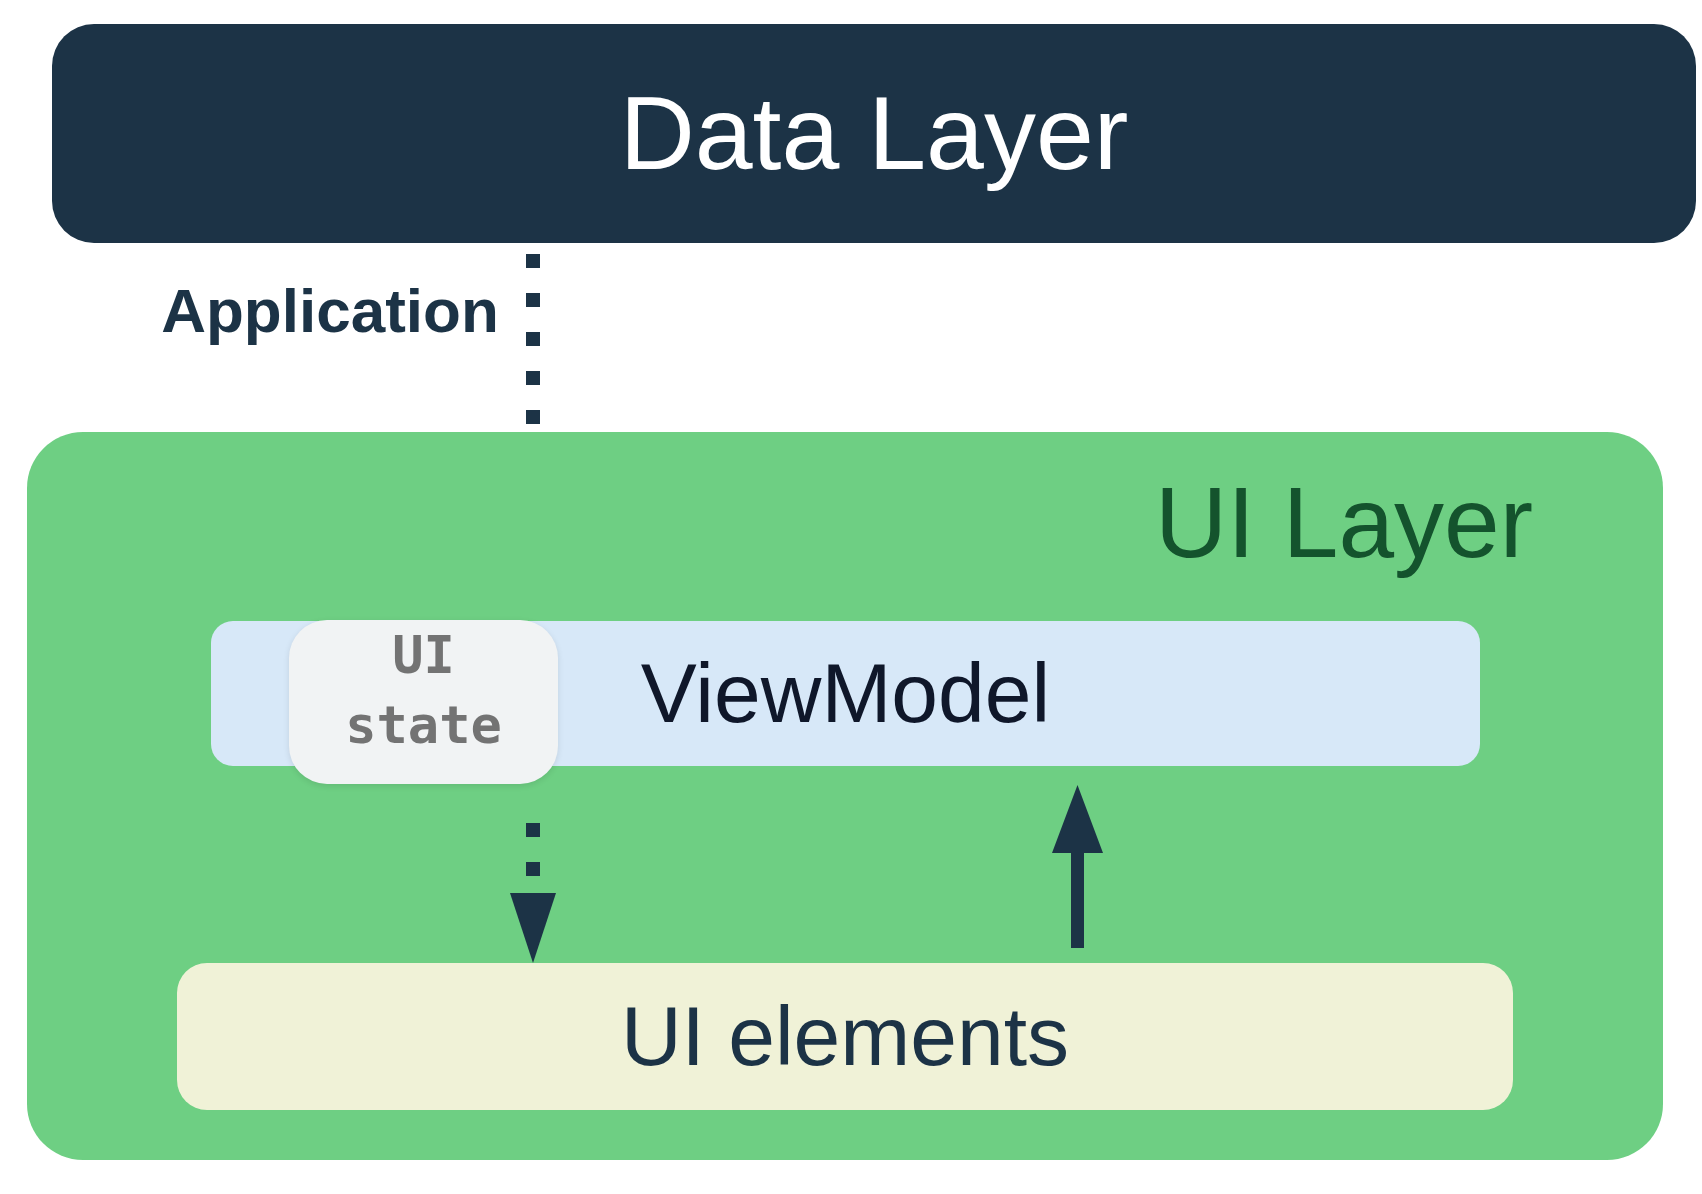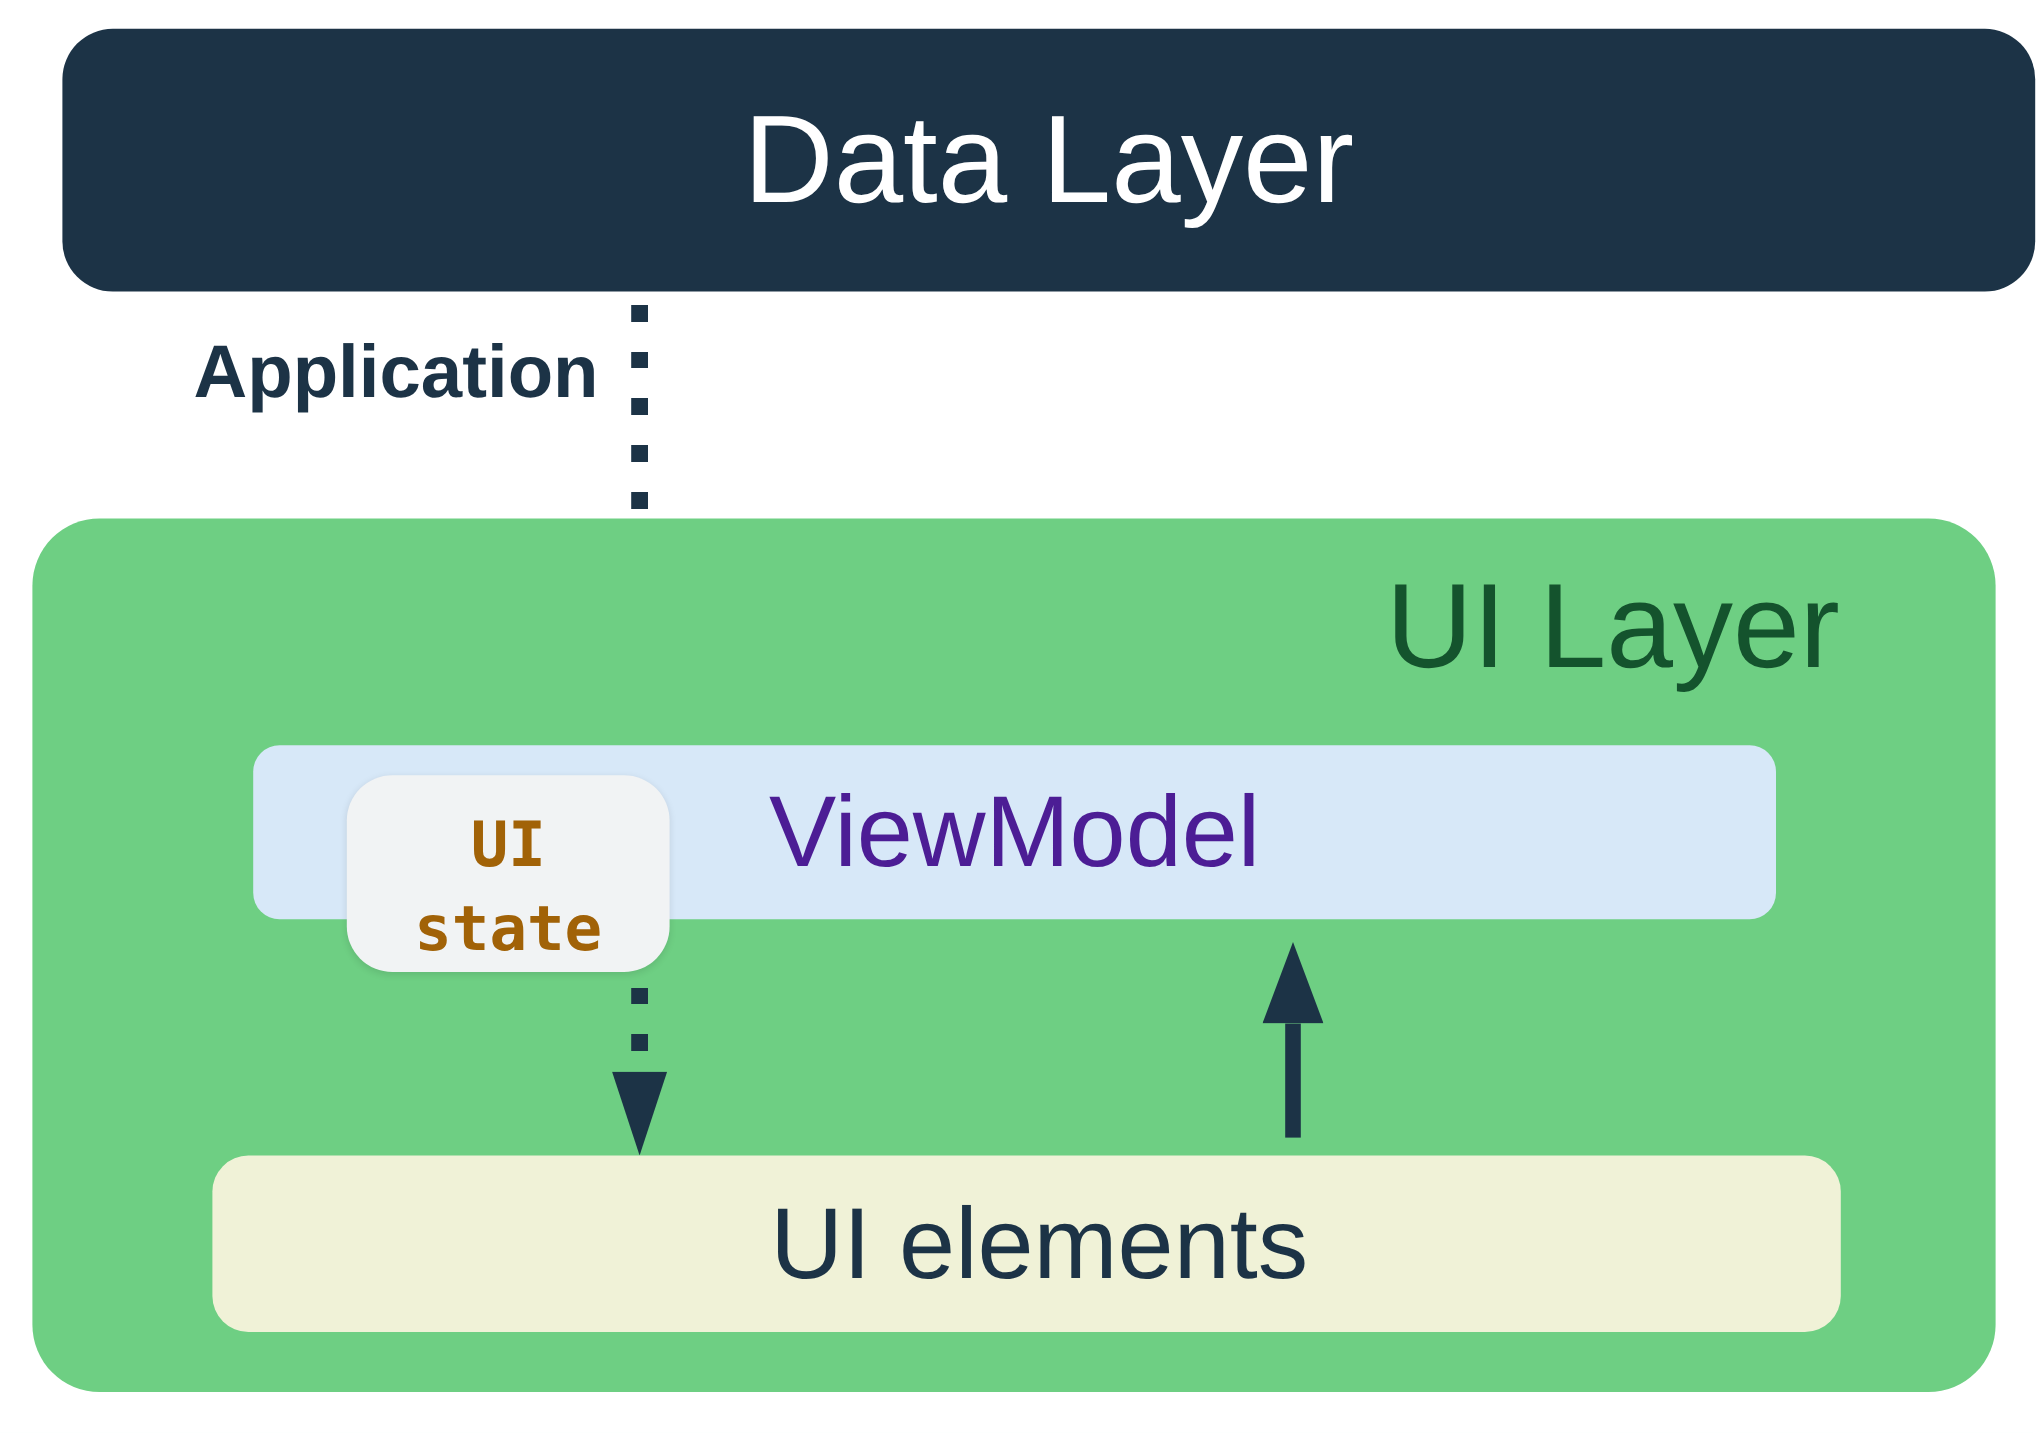--- a/index.html
+++ b/index.html
@@ -56,49 +56,49 @@
     white-space: nowrap;
     text-align: center;
   }
 
   
   .viewmodel {
     left: 211px; top: 621px; width: 1269px; height: 145px;
     background: #D7E8F8; border-radius: 22px;
     display: flex; align-items: center; justify-content: center;
   }
-  .viewmodel-title { color: #4c1d95; font-size: 84px; white-space: nowrap; }
+  .viewmodel-title { color: #0f172a; font-size: 84px; white-space: nowrap; }
 
   
   .ui-state {
-    left: 289px; top: 646px; width: 269px; height: 164px;
+    left: 289px; top: 620px; width: 269px; height: 164px;
     background: #F1F3F4; border-radius: 38px;
     box-shadow: 0 2px 6px rgba(0,0,0,0.10);
-    display: flex; flex-direction: column; align-items: center; justify-content: flex-end;
-    color: #a16207; font-family: "DejaVu Sans Mono", monospace;
+    display: flex; flex-direction: column; align-items: center; justify-content: flex-start;
+    color: #737373; font-family: "DejaVu Sans Mono", monospace;
     font-weight: bold; font-size: 52px; line-height: 70px;
     text-align: center;
   }
 
   
   .events-shaft { left: 1071px; top: 853px; width: 13px; height: 95px; background: #1C3346; }
   .events-head {
     left: 1052px; top: 785px; width: 51px; height: 68px; background: #1C3346;
     clip-path: polygon(50% 0, 0 100%, 100% 100%);
   }
   .events-label {
     left: 1163px; top: 834px;
     color: #1C3346; font-size: 62px; line-height: 62px; white-space: nowrap;
   }
 
   
   .ui-elements {
     left: 177px; top: 963px; width: 1336px; height: 147px;
     background: #F0F2D7; border-radius: 30px;
-    display: flex; align-items: center; justify-content: center; padding-left: 21px;
+    display: flex; align-items: center; justify-content: center;
   }
   .ui-elements-title { color: #1C3346; font-size: 84px; white-space: nowrap; }
 </style>
 </head>
 <body>
 
 <div class="canvas">
 
   <div class="abs data-layer">
     <span class="data-layer-title">Data Layer</span>

